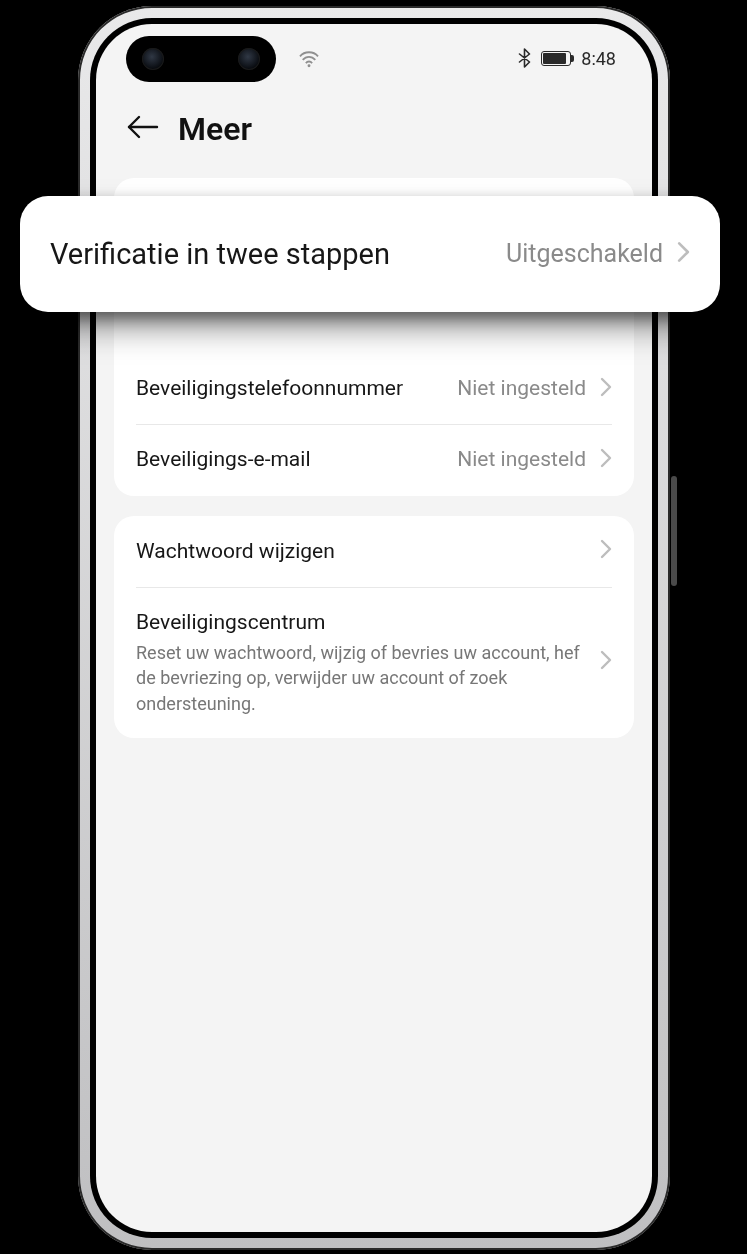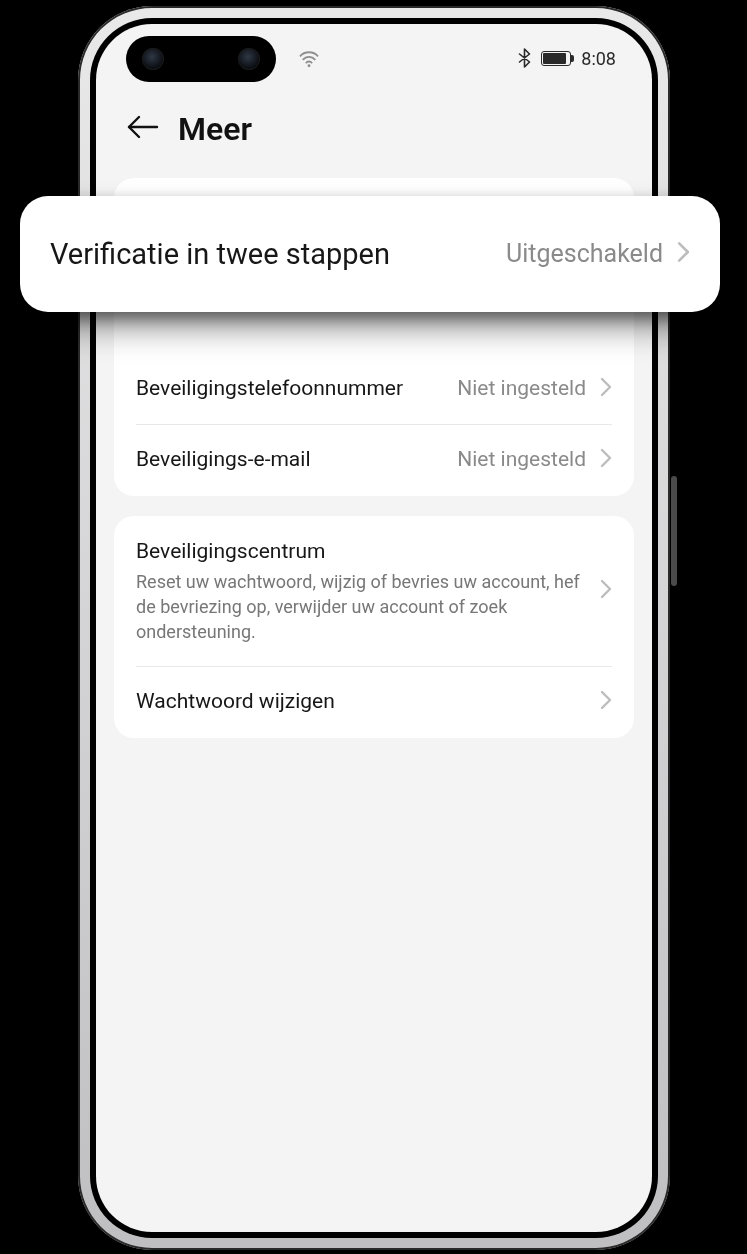--- a/index.html
+++ b/index.html
@@ -203,21 +203,21 @@
           </svg>
         </span>
         <span class="bt-icon">
           <svg width="13" height="20" viewBox="0 0 12 20" fill="none" stroke="#2a2a2a" stroke-width="1.6" stroke-linejoin="round" stroke-linecap="round">
             <path d="M6 1 L6 19 L11 14 L1 6 M6 1 L11 6 L1 14"></path>
           </svg>
         </span>
         <span class="battery">
             <span class="lvl"></span>
           </span>
-        <span>8:08</span>
+        <span>8:48</span>
       </div>
 
       <div class="app-header">
         <span class="back-btn">
           <svg width="34" height="26" viewBox="0 0 34 26" fill="none" stroke="#111" stroke-width="2.4" stroke-linecap="round" stroke-linejoin="round">
             <line x1="3" y1="13" x2="31" y2="13"></line>
             <polyline points="13,3 3,13 13,23"></polyline>
           </svg>
         </span>
         <span class="app-title">Meer</span>
@@ -242,33 +242,33 @@
           <span class="chev">
             <svg width="12" height="20" viewBox="0 0 12 20" fill="none" stroke="currentColor" stroke-width="2.4" stroke-linecap="round" stroke-linejoin="round">
                 <polyline points="2,2 10,10 2,18"></polyline>
               </svg>
           </span>
         </div>
       </div>
 
       <div class="card">
         <div class="row">
+          <span class="row-label">Wachtwoord wijzigen</span>
+          <span class="chev">
+            <svg width="12" height="20" viewBox="0 0 12 20" fill="none" stroke="currentColor" stroke-width="2.4" stroke-linecap="round" stroke-linejoin="round">
+                <polyline points="2,2 10,10 2,18"></polyline>
+              </svg>
+          </span>
+        </div>
+
+        <div class="row">
           <div style="flex:1 1 auto">
             <div class="row-label">Beveiligingscentrum</div>
             <div class="row-sub">Reset uw wachtwoord, wijzig of bevries uw account, hef de bevriezing op, verwijder uw account of zoek ondersteuning.</div>
           </div>
-          <span class="chev">
-            <svg width="12" height="20" viewBox="0 0 12 20" fill="none" stroke="currentColor" stroke-width="2.4" stroke-linecap="round" stroke-linejoin="round">
-                <polyline points="2,2 10,10 2,18"></polyline>
-              </svg>
-          </span>
-        </div>
-
-        <div class="row">
-          <span class="row-label">Wachtwoord wijzigen</span>
           <span class="chev">
             <svg width="12" height="20" viewBox="0 0 12 20" fill="none" stroke="currentColor" stroke-width="2.4" stroke-linecap="round" stroke-linejoin="round">
                 <polyline points="2,2 10,10 2,18"></polyline>
               </svg>
           </span>
         </div>
       </div>
 
     </div>
   </div>

